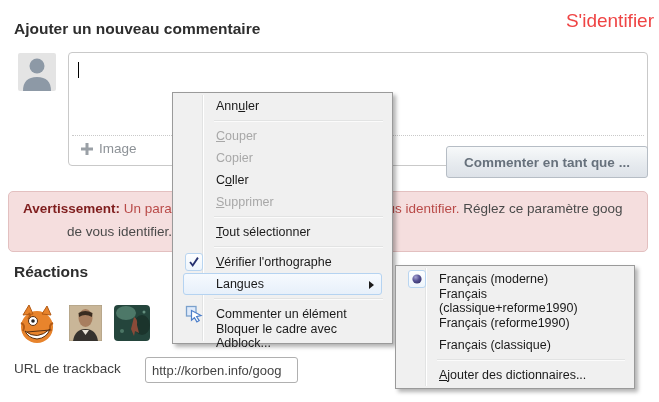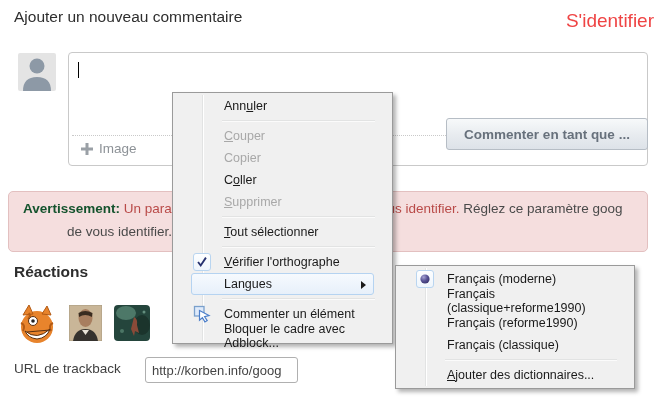--- a/index.html
+++ b/index.html
@@ -1,55 +1,55 @@
 <!DOCTYPE html>
 <html><head>
 <meta charset="utf-8">
 <style>
   html,body{margin:0;padding:0;background:#fff;}
   .screen{position:relative;width:659px;height:402px;background:#ffffff;overflow:hidden;
           font-family:"Liberation Sans","DejaVu Sans",sans-serif;color:#333;}
 
   
-  .hdr-title{position:absolute;left:14px;top:8px;font-size:15.5px;font-weight:normal;color:#2e2e2e;}
+  .hdr-title{position:absolute;left:14px;top:20px;font-size:15.5px;font-weight:bold;color:#2e2e2e;}
   .signin{position:absolute;right:5px;top:10px;font-size:19px;color:#ef4444;cursor:pointer;}
   .avatar-box{position:absolute;left:18px;top:53px;width:38px;height:38px;background:#e4e4e4;border-radius:2px;}
   .comment-box{position:absolute;left:68px;top:52px;width:580px;height:114px;background:#fff;
                border:1px solid #c9c9c9;border-radius:4px;box-sizing:border-box;}
   .caret{position:absolute;left:9px;top:9px;width:1px;height:16px;background:#000;}
   .divider{position:absolute;left:3px;right:3px;top:82px;border-top:1px dotted #c9c9c9;}
   .image-btn{position:absolute;left:12px;top:88px;display:flex;align-items:center;gap:6px;
              font-size:13.5px;color:#8d9297;cursor:pointer;}
-  .submit-btn{position:absolute;left:446px;top:118px;width:202px;height:32px;
+  .submit-btn{position:absolute;left:446px;top:146px;width:202px;height:32px;
               background:linear-gradient(180deg,#f7f9fa 0%,#e7ebef 55%,#dde2e8 100%);
               border:1px solid #b6bdc5;border-radius:3px;box-sizing:border-box;
               font-size:13.5px;font-weight:bold;color:#67717c;display:flex;align-items:center;justify-content:center;
               font-family:"Liberation Sans","DejaVu Sans",sans-serif;cursor:pointer;}
 
   
   .warning{position:absolute;left:8px;top:191px;width:640px;height:61px;box-sizing:border-box;
            background:#f5dede;border:1px solid #e3c0c0;border-radius:5px;font-size:13.5px;}
   .w-l1-left{position:absolute;left:14px;top:9px;white-space:nowrap;}
   .w-l1-right{position:absolute;left:371px;top:9px;white-space:nowrap;}
   .w-l2{position:absolute;left:14px;top:32px;white-space:nowrap;margin-left:44px;}
-  .w-label{font-weight:bold;color:#14532d;}
+  .w-label{font-weight:bold;color:#7f1d1d;}
   .w-red{color:#b94a48;}
   .w-dark{color:#4a4a4a;}
 
   
   .reactions-title{position:absolute;left:14px;top:263px;font-size:15.5px;font-weight:bold;color:#2e2e2e;}
   .avatar{position:absolute;cursor:pointer;}
   .trackback-label{position:absolute;left:14px;top:361px;font-size:13.5px;color:#3f3f3f;}
   .trackback-input{position:absolute;left:137px;top:357px;width:153px;height:26px;box-sizing:border-box;
                    border:1px solid #b0b0b0;border-radius:3px;font-size:13px;color:#444;padding:0 6px;
                    font-family:"Liberation Sans","DejaVu Sans",sans-serif;background:#fff;margin-left:8px;}
 
   
   .menu{position:absolute;background:#f0f0f0;border:1px solid #9a9a9a;box-sizing:border-box;
-        box-shadow:3px 3px 4px rgba(0,0,0,0.30);padding:2px 16px;font-size:12.5px;color:#1a1a1a;}
+        box-shadow:3px 3px 4px rgba(0,0,0,0.30);padding:2px 8px;font-size:12.5px;color:#1a1a1a;}
   #context-menu{left:172px;top:92px;width:221px;height:252px;z-index:10;}
   #lang-submenu{left:395px;top:265px;width:240px;z-index:11;}
   .gutter{position:absolute;left:29px;top:2px;bottom:2px;width:2px;
           background:linear-gradient(90deg,#e2e3e3 50%,#ffffff 50%);}
   .menu-item{position:relative;height:22px;margin:0 2px;display:flex;align-items:center;
              padding-left:32px;box-sizing:border-box;border:1px solid transparent;border-radius:3px;cursor:default;}
   .menu-item.disabled{color:#a8a8a8;}
   .menu-item.hl{background:linear-gradient(180deg,#f6fafe 0%,#e7f0fa 100%);border-color:#b5d3f1;}
   .menu-sep{height:0;margin:3px 1px 3px 33px;border-top:1px solid #e2e3e3;border-bottom:1px solid #fbfbfb;}
   .mi-iconbox{position:absolute;left:1px;top:1px;width:18px;height:18px;box-sizing:border-box;

